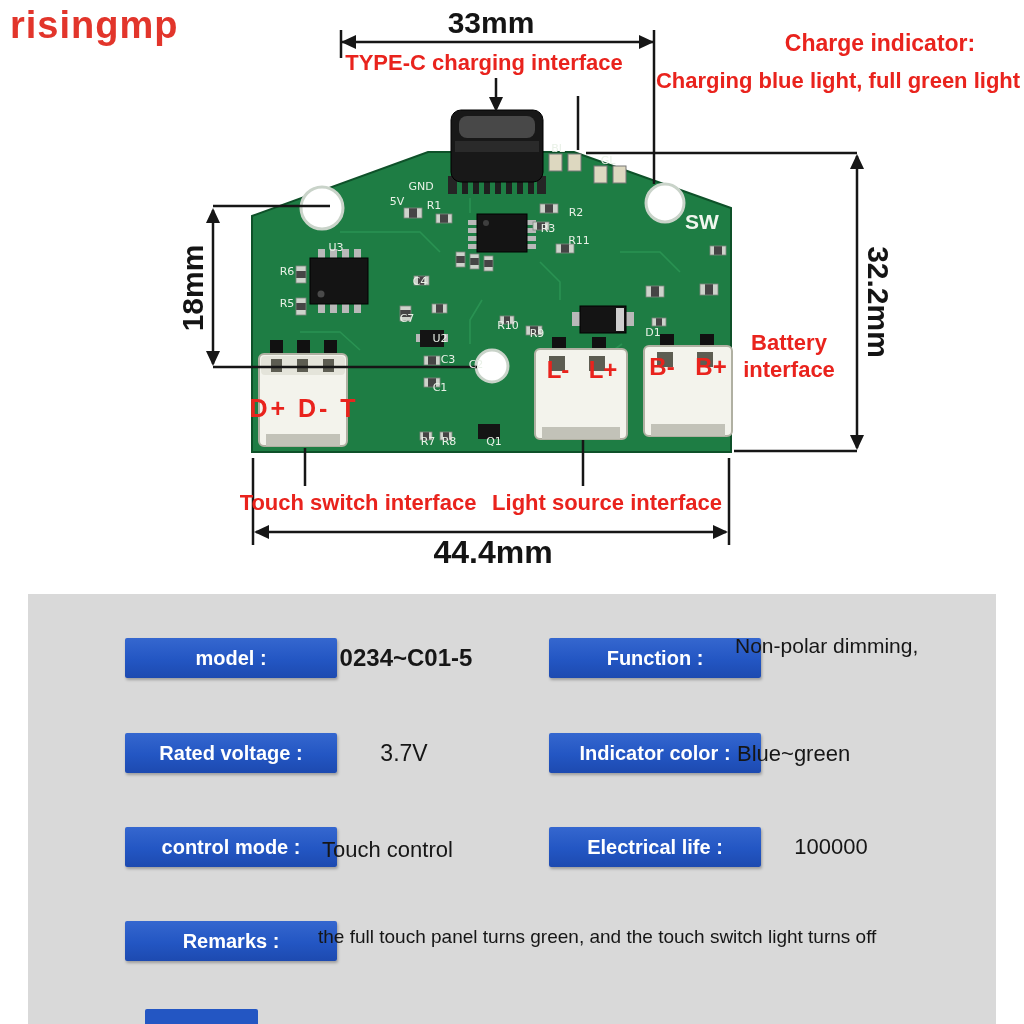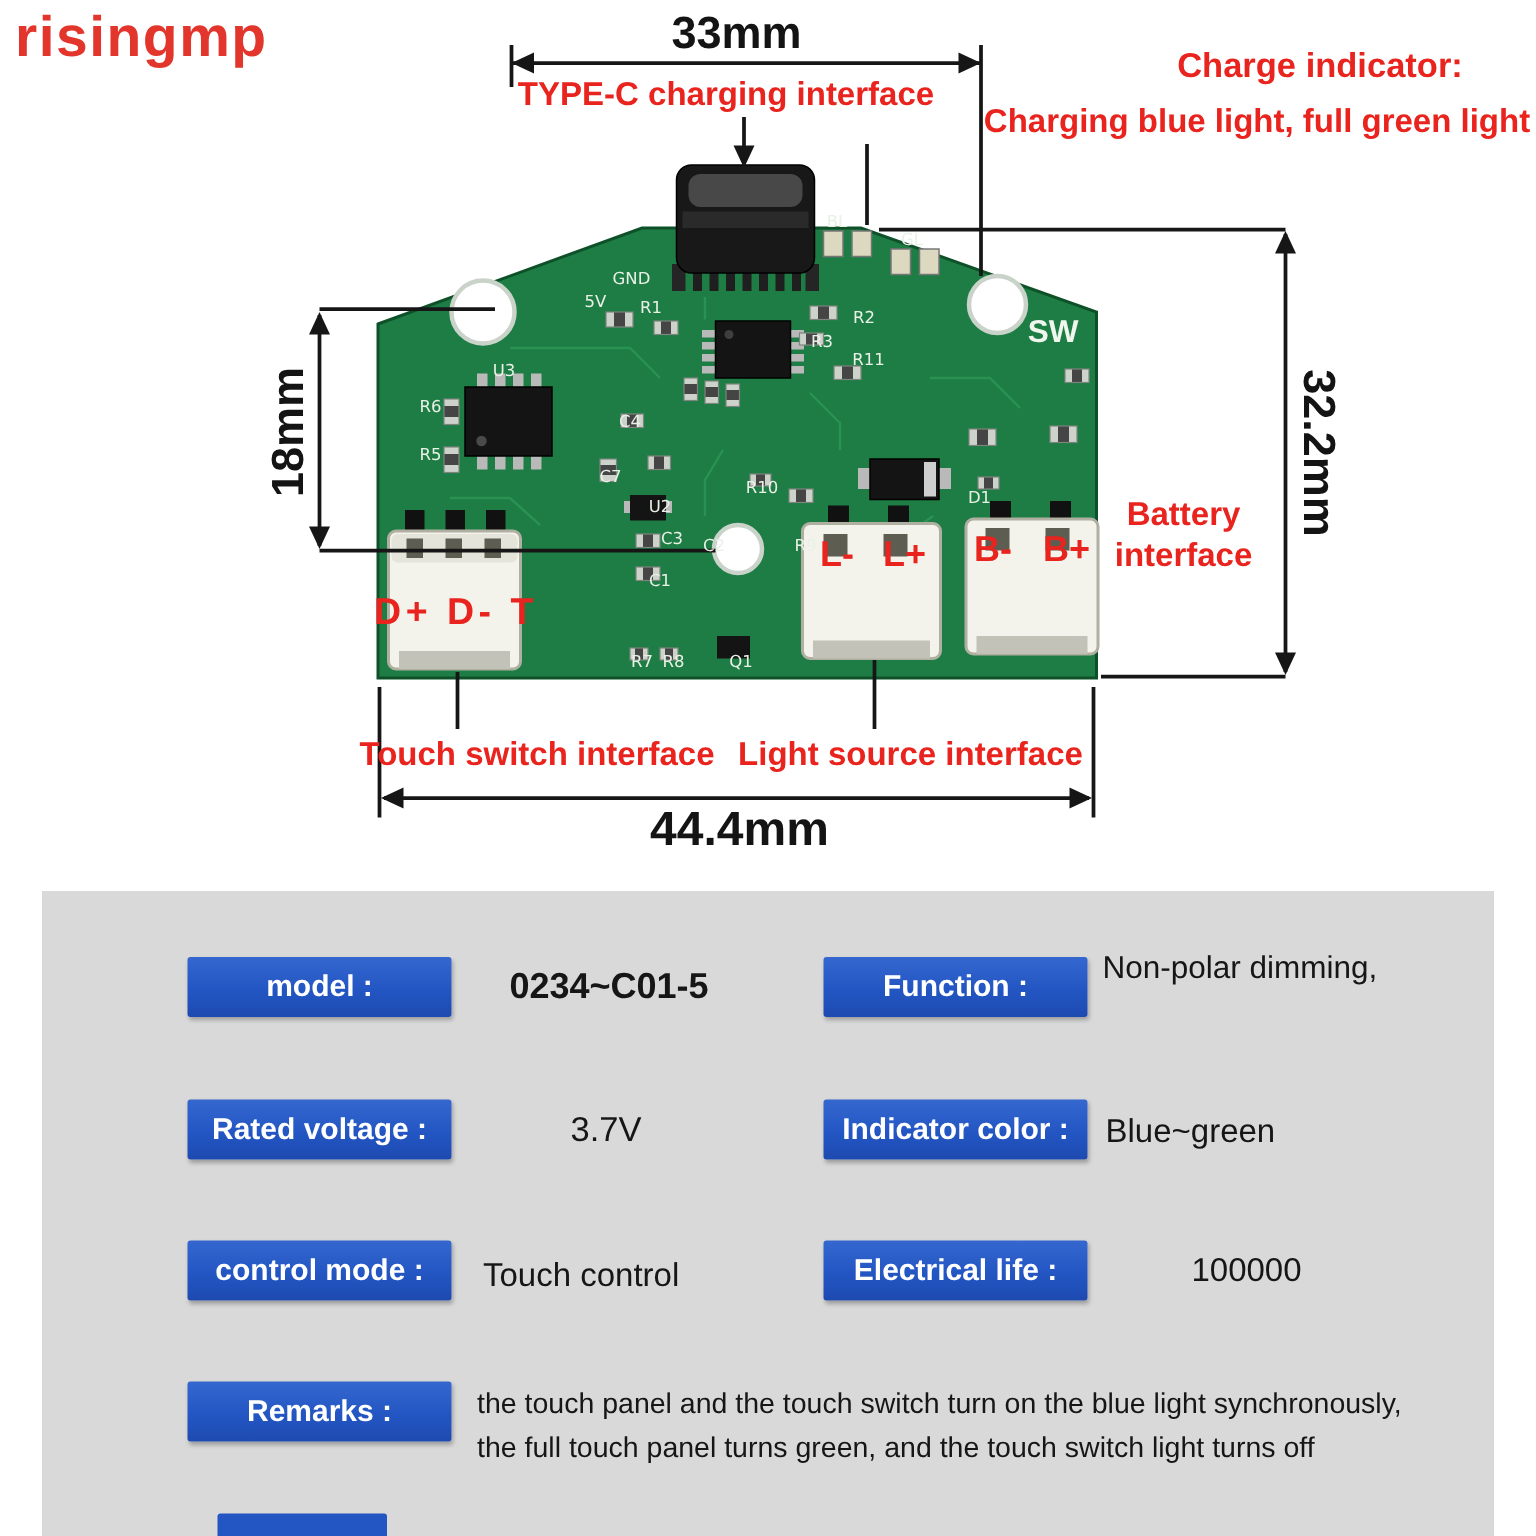--- a/index.html
+++ b/index.html
@@ -15,21 +15,21 @@
   .dim { color:#141414; font-weight:bold; }
   .rot-ccw { position:absolute; transform:translate(-50%,-50%) rotate(-90deg); white-space:nowrap; }
   .rot-cw  { position:absolute; transform:translate(-50%,-50%) rotate(90deg); white-space:nowrap; }
   .watermark { position:absolute; left:10px; top:4px; font-size:38px; font-weight:bold; color:#e2352b; letter-spacing:1px; }
   #board-svg { position:absolute; left:0; top:0; }
   #silk-layer { position:absolute; left:0; top:0; width:1024px; height:585px; pointer-events:none; }
   .silk { position:absolute; transform:translate(-50%,-50%); color:var(--silk); font-size:11px; font-family:"DejaVu Sans", sans-serif; white-space:nowrap; }
   .silk-big { position:absolute; transform:translate(-50%,-50%); color:#f0f6ee; font-size:21px; font-weight:bold; white-space:nowrap; }
   .panel { position:absolute; left:28px; top:594px; width:968px; height:430px; background:var(--gray); }
   .spec-label {
-    position:absolute; width:176px; height:40px;
+    position:absolute; width:212px; height:40px;
     background:linear-gradient(180deg,#3567cf 0%, var(--blue) 55%, #1d4ab0 100%);
     color:#ffffff; font-weight:bold; font-size:20px;
     display:flex; align-items:center; justify-content:center;
     border-radius:2px; box-shadow:1px 2px 3px rgba(0,0,0,0.28); white-space:nowrap;
   }
   .spec-value { position:absolute; color:#161616; font-size:22px; white-space:nowrap; }
   .partial-box { position:absolute; left:145px; top:1009px; width:113px; height:15px; background:var(--blue); border-radius:2px 2px 0 0; }
 </style>
 </head>
 <body style="--red: #e9231d; --blue: #2356c3; --gray: #d9d9d9; --silk: #e9f1e7;">
@@ -239,21 +239,21 @@
       <span class="silk" style="left: 420px; top: 281px;">C4</span>
       <span class="silk" style="left: 407px; top: 318px;">C7</span>
       <span class="silk" style="left: 448px; top: 311px; margin-top: 48px;">C3</span>
       <span class="silk" style="left: 440px; top: 338px;">U2</span>
       <span class="silk" style="left: 438px; top: 364px; margin-left: 38px;">C2</span>
       <span class="silk" style="left: 440px; top: 387px;">C1</span>
       <span class="silk" style="left: 576px; top: 212px;">R2</span>
       <span class="silk" style="left: 548px; top: 228px;">R3</span>
       <span class="silk" style="left: 579px; top: 240px;">R11</span>
       <span class="silk" style="left: 508px; top: 325px;">R10</span>
-      <span class="silk" style="left: 537px; top: 333px; margin-top: 31px;">R9</span>
+      <span class="silk" style="left: 537px; top: 333px;">R9</span>
       <span class="silk" style="left: 653px; top: 332px;">D1</span>
       <span class="silk" style="left: 428px; top: 441px;">R7</span>
       <span class="silk" style="left: 449px; top: 441px;">R8</span>
       <span class="silk" style="left: 494px; top: 441px;">Q1</span>
     </div>
 
   <span class="watermark">risingmp</span>
 
   <span class="ctr dim" style="left:491px;top:6px;font-size:30px">33mm</span>
   <span class="rot-ccw dim" style="left:193px;top:288px;font-size:30px">18mm</span>
@@ -292,18 +292,17 @@
   <span class="spec-value" style="left:737px;top:741px;font-size:22px">Blue~green</span>
 
   <div class="spec-label" style="left:125px;top:827px">control mode :</div>
   <span class="spec-value" style="left:322px;top:837px;font-size:22px">Touch control</span>
 
   <div class="spec-label" style="left:549px;top:827px">Electrical life :</div>
   <span class="vctr spec-value" style="left:831px;top:847px;font-size:22px">100000</span>
 
   <div class="spec-label" style="left:125px;top:921px">Remarks :</div>
   <div class="spec-value" style="left:318px;top:922px;line-height:29px;font-size:19px">
-    <div>the touch panel and the touch switch turn on the blue light synchronously,</div>
     <div>the full touch panel turns green, and the touch switch light turns off</div>
   </div>
 
   <div class="partial-box"></div>
 </div>
 
 </body></html>

